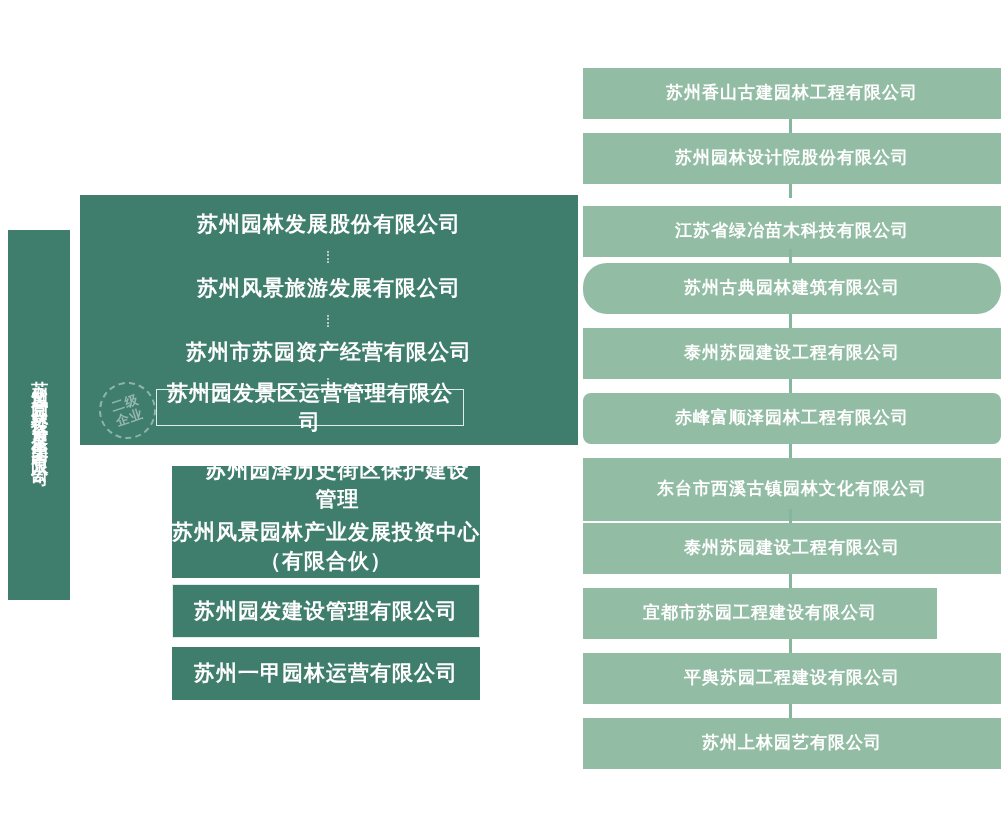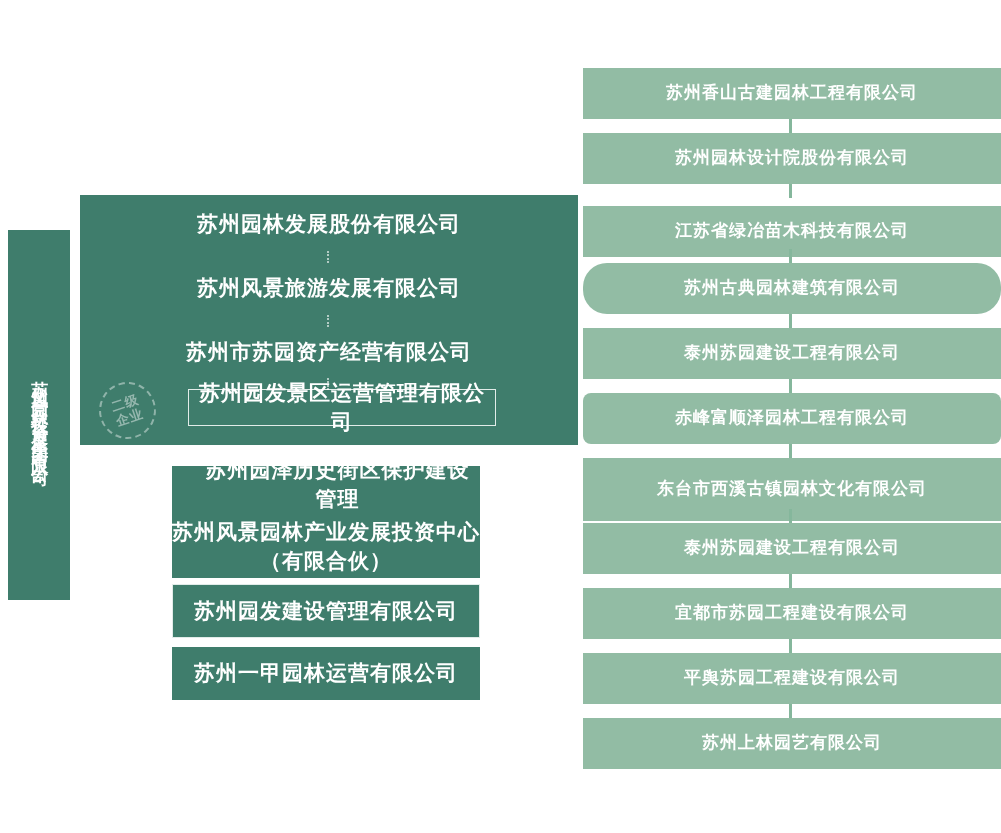--- a/index.html
+++ b/index.html
@@ -102,21 +102,21 @@
   <div class="dotted-conn" style="left:327px; top:251px;"></div>
 
   <div class="box transparent-bg mid-text" style="left:80px; top:261px; width:498px; height:54px;">苏州风景旅游发展有限公司</div>
 
   <div class="dotted-conn" style="left:327px; top:315px;"></div>
 
   <div class="box transparent-bg mid-text" style="left:80px; top:325px; width:498px; height:54px;">苏州市苏园资产经营有限公司</div>
 
   <div class="dotted-conn" style="left:327px; top:378px;"></div>
 
-  <div class="box transparent-bg outlined mid-text" style="left:188px; top:389px; width:308px; height:37px;">苏州园发景区运营管理有限公司</div>
+  <div class="box transparent-bg outlined mid-text" style="left:156px; top:389px; width:308px; height:37px;">苏州园发景区运营管理有限公司</div>
 
   <div class="box dark-bg mid-text" style="left:172px; top:466px; width:308px; height:66px;padding-left:23px;">苏州园泽历史街区保护建设管理
 有限公司</div>
 
   <div class="box dark-bg outlined mid-text" style="left:172px; top:584px; width:308px; height:54px;">苏州园发建设管理有限公司</div>
 
   <div class="box dark-bg mid-text" style="left:172px; top:515px; width:308px; height:63px;">苏州风景园林产业发展投资中心
 （有限合伙）</div>
 
   <div class="box dark-bg mid-text" style="left:172px; top:647px; width:308px; height:53px;">苏州一甲园林运营有限公司</div>
@@ -141,21 +141,21 @@
 
   <div class="box light-bg aff-text" style="left:583px; top:393px; width:418px; height:51px;border-radius:8px;">赤峰富顺泽园林工程有限公司</div>
   <div class="aff-conn" style="top:444px;"></div>
 
   <div class="box light-bg aff-text" style="left:583px; top:458px; width:418px; height:63px;">东台市西溪古镇园林文化有限公司</div>
   <div class="aff-conn" style="top:509px;"></div>
 
   <div class="box light-bg aff-text" style="left:583px; top:523px; width:418px; height:51px;">泰州苏园建设工程有限公司</div>
   <div class="aff-conn" style="top:574px;"></div>
 
-  <div class="box light-bg aff-text" style="left:583px; top:588px; width:418px; height:51px;">宜都市苏园工程建设有限公司</div>
+  <div class="box light-bg aff-text" style="left:583px; top:588px; width:354px; height:51px;">宜都市苏园工程建设有限公司</div>
   <div class="aff-conn" style="top:639px;"></div>
 
   <div class="box light-bg aff-text" style="left:583px; top:653px; width:418px; height:51px;">平舆苏园工程建设有限公司</div>
   <div class="aff-conn" style="top:704px;"></div>
 
   <div class="box light-bg aff-text" style="left:583px; top:718px; width:418px; height:51px;">苏州上林园艺有限公司</div>
 
 </div>
 
 </body></html>

